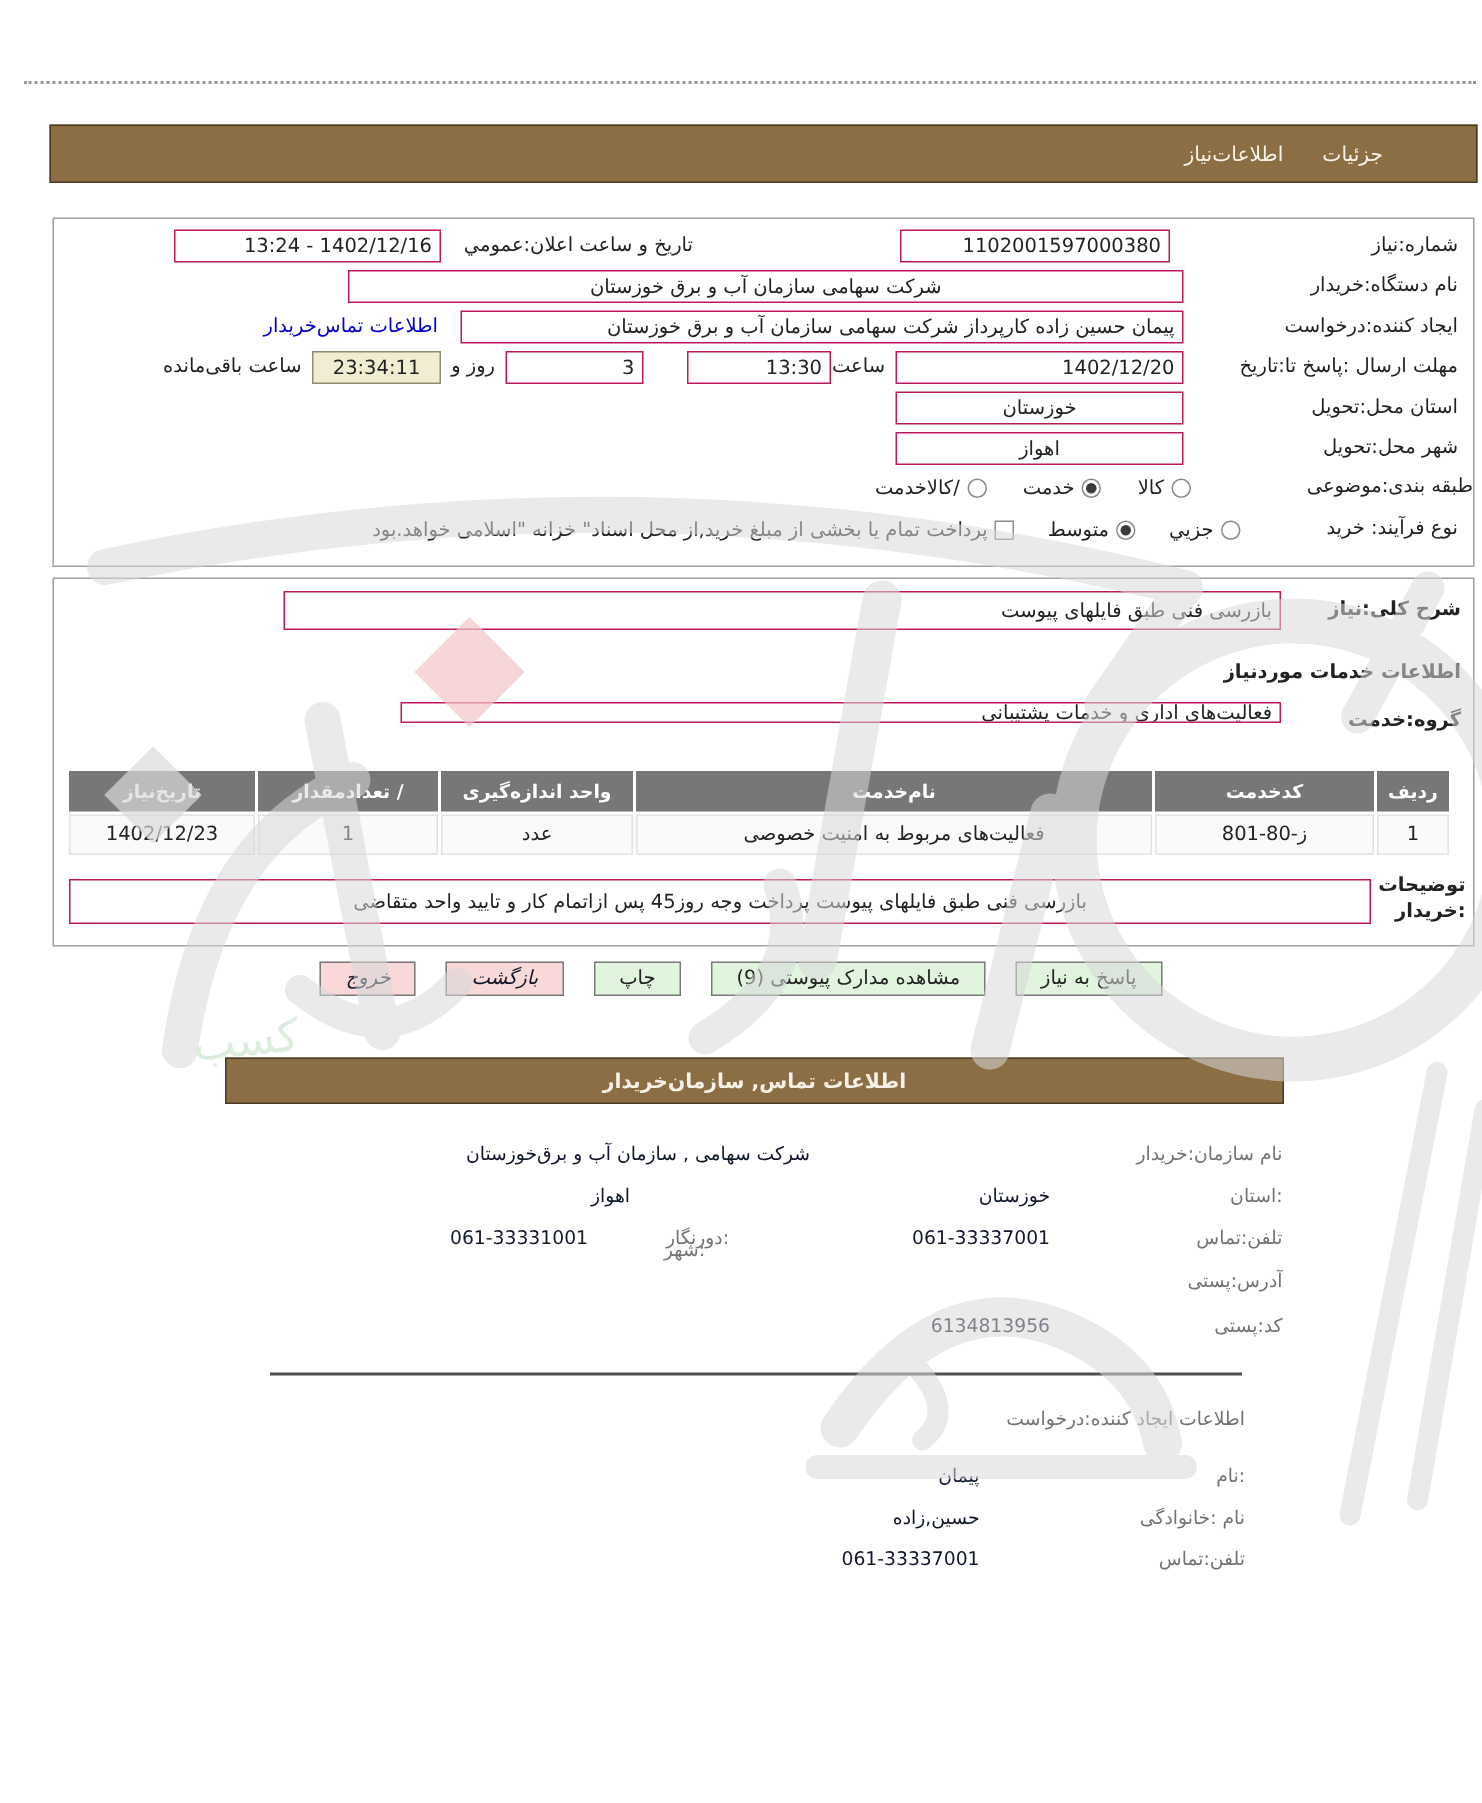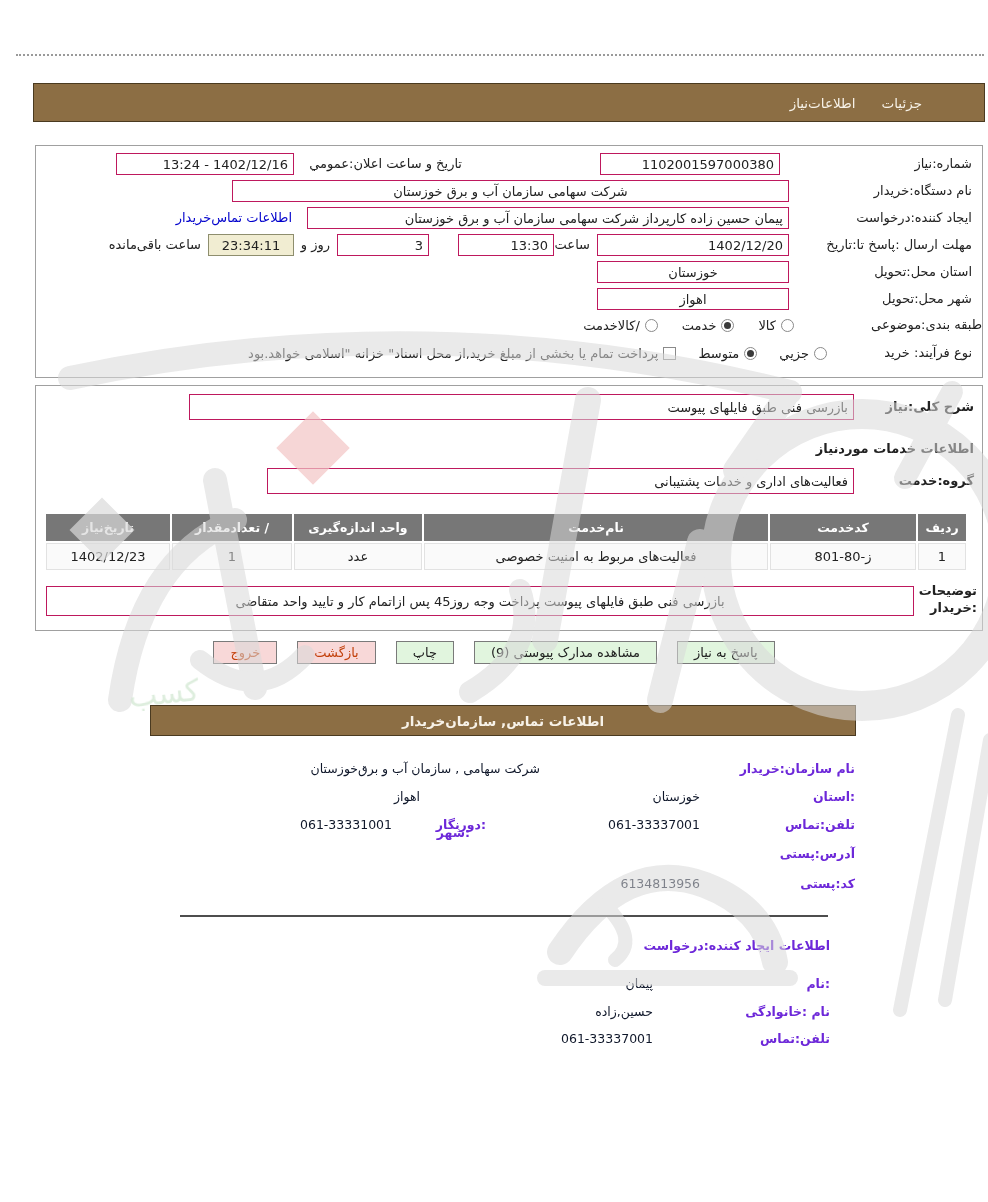--- a/index.html
+++ b/index.html
@@ -29,24 +29,24 @@
   .checkbox{width:13px;height:13px;border:1px solid #8a8a8a;background:#fff;display:inline-block;box-sizing:border-box;flex:none;}
   .optrow{position:absolute;display:flex;direction:rtl;align-items:center;gap:24px;height:22px;}
   .opt{display:flex;align-items:center;gap:5px;font-size:13px;white-space:nowrap;}
   table.svc{position:absolute;top:126px;right:14px;border-collapse:separate;border-spacing:2px;direction:rtl;}
   table.svc th{background:#777777;color:#fff;font-weight:bold;font-size:12.5px;padding:6px 4px;white-space:nowrap;}
   table.svc td{background:#FAFAFA;border:1px solid #e2e2e2;text-align:center;font-size:13px;padding:5px 4px;white-space:nowrap;}
   .btnrow{position:absolute;top:641px;left:0;width:988px;display:flex;direction:rtl;justify-content:center;gap:20px;}
   .btn{border:1px solid #7a7a7a;font-size:13px;padding:3px 16px;cursor:pointer;white-space:nowrap;
        font-family:"DejaVu Sans","Liberation Sans",sans-serif;}
   .btn.green{background:#E1F5DE;color:#222;}
-  .btn.pink{background:#F8D8D8;color:#c2410c;}
+  .btn.pink{background:#F8D8D8;color:#0f172a;font-style:italic;}
   .contact{position:absolute;left:150px;top:745px;width:708px;height:165px;}
   .creator{position:absolute;left:150px;top:938px;width:708px;height:130px;}
-  .clbl{position:absolute;font-size:12.5px;font-weight:bold;white-space:nowrap;color:#6d28d9;}
+  .clbl{position:absolute;font-size:12.5px;font-weight:normal;white-space:nowrap;color:#737373;}
   .cval{position:absolute;font-size:12.5px;white-space:nowrap;color:#0f172a;}
   .divider{position:absolute;left:180px;top:915px;width:648px;border-top:2px solid #4d4d4d;}
   .watermark{position:absolute;inset:0;z-index:6;pointer-events:none;}
   .content{position:relative;z-index:1;}
 </style>
 </head>
 <body>
 
 <div class="page">
   <div class="content">
@@ -140,21 +140,21 @@
       </div>
     </div>
 
     <div class="sec sec2">
       <span class="lbl blbl" style="top:10px;right:8px;">شرح کلی:نیاز</span>
       <div class="inp" style="top:8px;right:128px;width:665px;height:26px;">
           <span>بازرسی فنی طبق فایلهای پیوست</span>
         </div>
       <span class="lbl blbl" style="top:52px;right:8px;">اطلاعات خدمات موردنیاز</span>
       <span class="lbl blbl" style="top:84px;right:8px;">گروه:خدمت</span>
-      <div class="inp" style="top:82px;right:128px;width:587px;height:26px;">
+      <div class="inp" style="top:82px;right:128px;width:587px;height:14px;">
           <span>فعالیت‌های اداری و خدمات پشتیبانی</span>
         </div>
 
       <table class="svc">
         <colgroup>
             <col style="width:48px">
             <col style="width:146px">
             <col style="width:344px">
             <col style="width:128px">
             <col style="width:120px">

